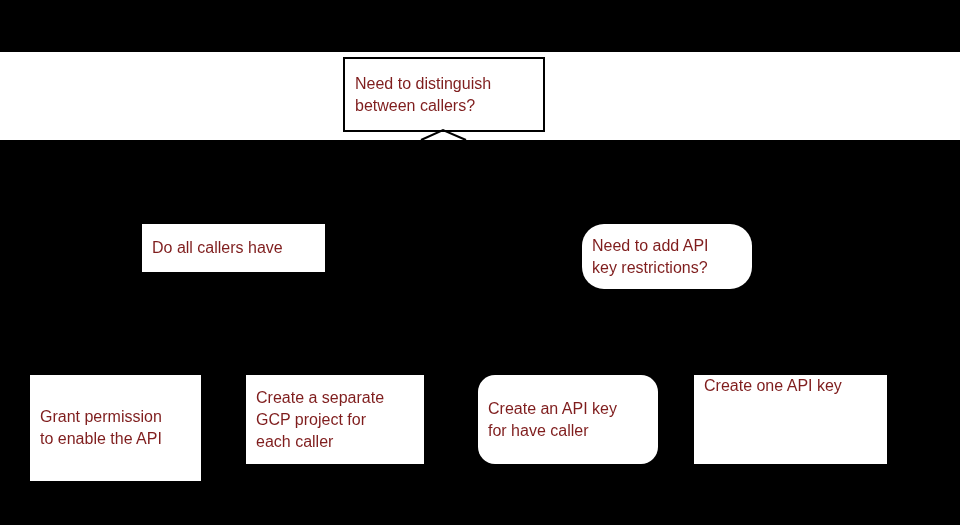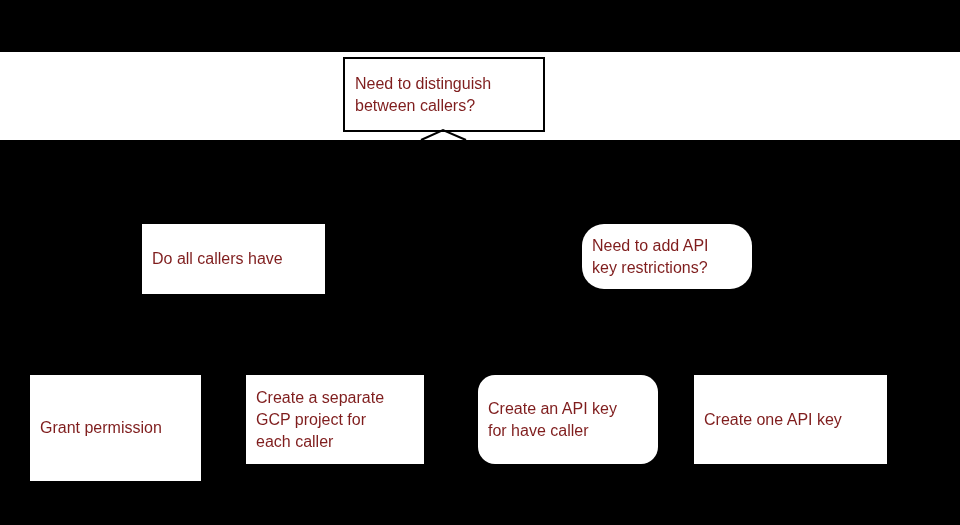--- a/index.html
+++ b/index.html
@@ -36,26 +36,26 @@
     padding-right: 4px;
     box-sizing: border-box;
     text-align: left;
   }
   .node .line { white-space: nowrap; }
   .node-root {
     left: 343px; top: 57px;
     width: 202px; height: 75px;
     border: 2px solid #000000;
   }
-  .node-q-gcp       { left: 142px; top: 224px; width: 183px; height: 70px; }
+  .node-q-gcp       { left: 142px; top: 224px; width: 183px; height: 48px; }
   .node-q-restrict  { left: 582px; top: 224px; width: 170px; height: 65px; border-radius: 22px; }
   .node-a-grant     { left: 30px;  top: 375px; width: 171px; height: 106px; }
   .node-a-separate  { left: 246px; top: 375px; width: 178px; height: 89px; }
   .node-a-key-each  { left: 478px; top: 375px; width: 180px; height: 89px; border-radius: 17px; }
-  .node-a-key-all   { left: 694px; top: 375px; width: 193px; height: 89px; }
+  .node-a-key-all   { left: 694px; top: 375px; width: 193px; height: 89px; justify-content: space-between; }
   .branch-connector {
     position: absolute;
     left: 414px;
     top: 127px;
   }
 </style>
 </head>
 <body>
 
 <div id="canvas">
@@ -75,20 +75,21 @@
     <div class="line">Do all callers have</div>
   </div>
 
   <div class="node node-q-restrict">
     <div class="line">Need to add API</div>
     <div class="line">key restrictions?</div>
   </div>
 
   <div class="node node-a-grant">
     <div class="line">Grant permission</div>
+    <div class="line">to enable the API</div>
   </div>
 
   <div class="node node-a-separate">
     <div class="line">Create a separate</div>
     <div class="line">GCP project for</div>
     <div class="line">each caller</div>
   </div>
 
   <div class="node node-a-key-each">
     <div class="line">Create an API key</div>

